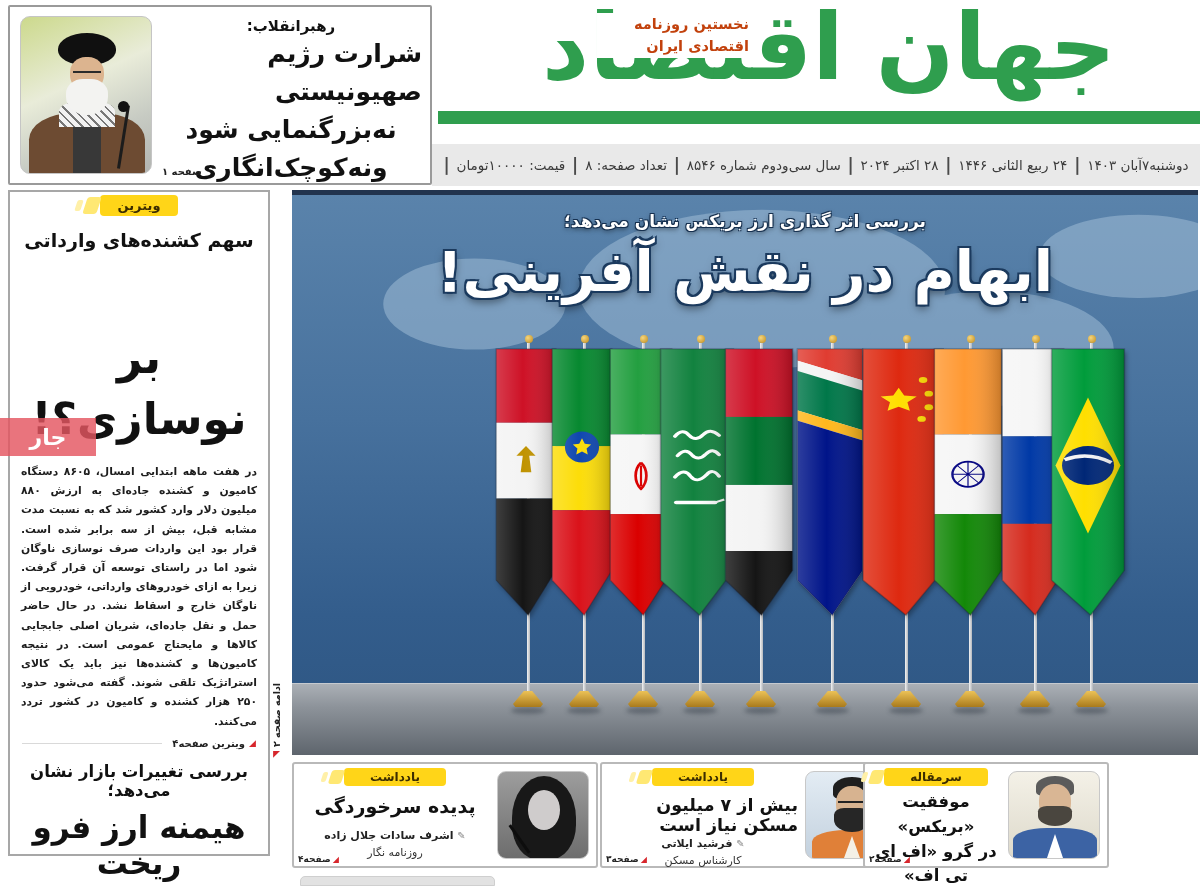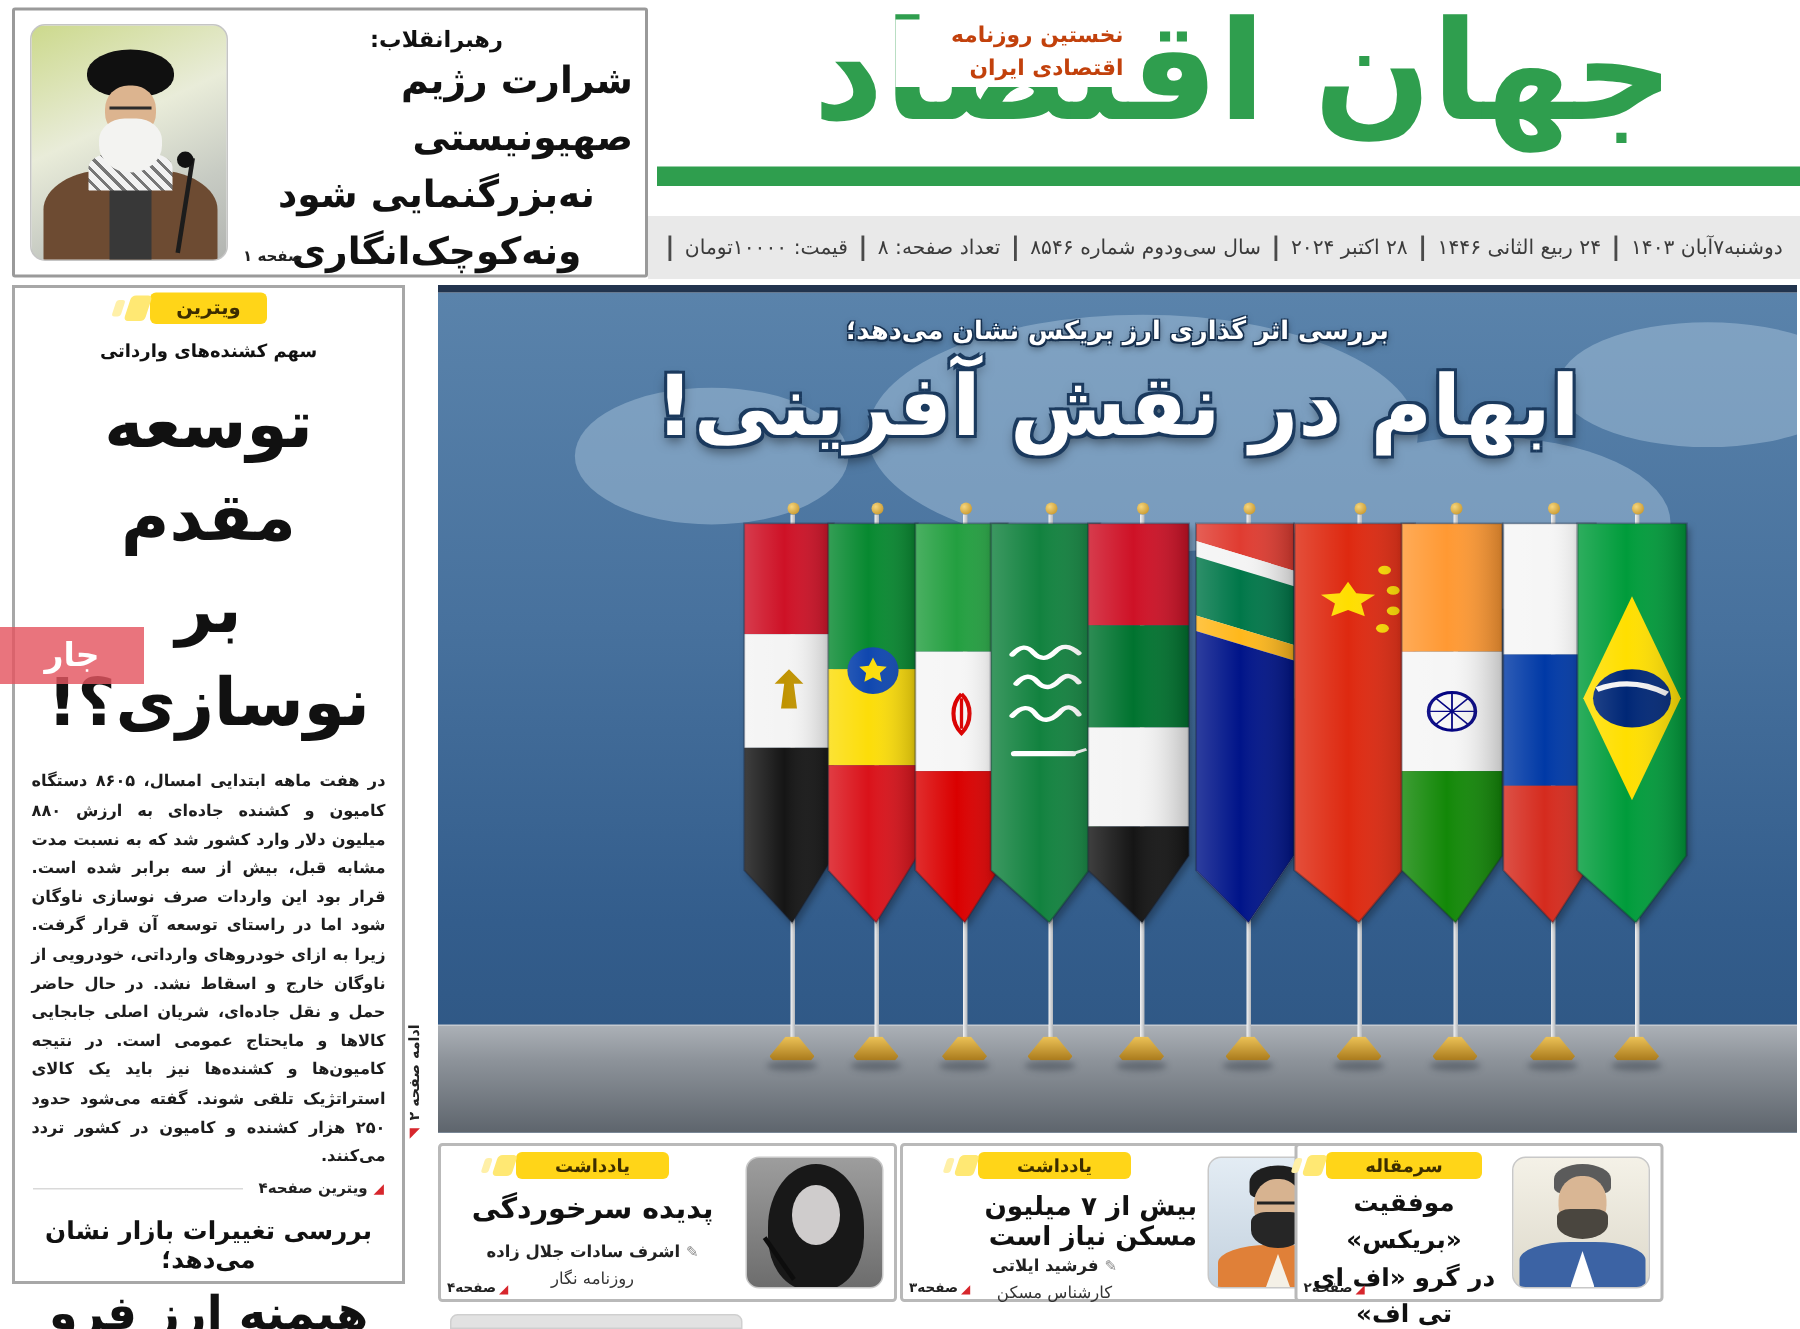--- a/index.html
+++ b/index.html
@@ -44,21 +44,21 @@
   
   .left-col { position:absolute; left:8px; top:190px; width:262px; height:666px;
     border:2px solid #a7a7a7; background:#fff; direction:rtl;
     display:flex; flex-direction:column; align-items:center; }
   .badge { position:relative; background:#ffd518; color:#3c2d00; font-weight:bold;
     border-radius:4px; padding:3px 18px; font-size:13px; margin-top:3px; }
   .badge::before { content:""; position:absolute; left:-15px; top:2px; bottom:2px; width:14px;
     background:#ffe873; transform:skewX(-18deg); border-radius:3px; }
   .badge::after { content:""; position:absolute; left:-24px; top:5px; bottom:5px; width:6px;
     background:#fff0a8; transform:skewX(-18deg); border-radius:2px; }
-  .kicker2l { font-size:12px; font-weight:900; line-height:1.75; text-align:center; margin-top:8px; }
+  .kicker2l { font-size:19px; font-weight:900; line-height:1.75; text-align:center; margin-top:8px; }
   .mega-head { font-size:44px; font-weight:900; line-height:1.4; text-align:center; margin-top:8px; letter-spacing:-1px; }
   .body-text { font-size:10.8px; line-height:1.78; text-align:justify; padding:0 11px;
     margin-top:12px; color:#1d1d1d;font-weight:bold; }
   .cont { display:flex; direction:rtl; align-items:center; width:100%; padding:0 12px;
     margin-top:7px; font-size:10px; font-weight:bold; color:#222; gap:4px; }
   .cont .tri { color:#d7262c; font-size:9px; }
   .cont .rule { flex:1; height:1px; background:#d9d9d9; margin-right:6px; }
   .kicker1l { font-size:16.5px; font-weight:900; margin-top:13px; text-align:center; }
   .mid-head { font-size:31px; font-weight:900; margin-top:9px; text-align:center; letter-spacing:-0.5px; }
   .watermark { position:absolute; left:0; top:418px; width:96px; height:38px; z-index:6;
@@ -194,21 +194,21 @@
     <span>قیمت: ۱۰۰۰۰تومان</span>
     <span class="date-sep">|</span>
   </div>
 
   <div class="left-col">
     <div class="badge"><span>ویترین</span></div>
     <div class="kicker2l">
       <span>سهم کشنده‌های وارداتی</span><br>
     </div>
     <div class="mega-head">
-      <span>توسعه مقدم</span><br><span>بر نوسازی؟!</span>
+      <br><span>بر نوسازی؟!</span>
     </div>
     <p class="body-text">در هفت ماهه ابتدایی امسال، ۸۶۰۵ دستگاه کامیون و کشنده جاده‌ای به ارزش ۸۸۰ میلیون دلار وارد کشور شد که به نسبت مدت مشابه قبل، بیش از سه برابر شده است. قرار بود این واردات صرف نوسازی ناوگان شود اما در راستای توسعه آن قرار گرفت. زیرا به ازای خودروهای وارداتی، خودرویی از ناوگان خارج و اسقاط نشد. در حال حاضر حمل و نقل جاده‌ای، شریان اصلی جابجایی کالاها و مایحتاج عمومی است. در نتیجه کامیون‌ها و کشنده‌ها نیز باید یک کالای استراتژیک تلقی شوند. گفته می‌شود حدود ۲۵۰ هزار کشنده و کامیون در کشور تردد می‌کنند.</p>
     <div class="cont">
       <span class="tri">◢</span>
       <span>ویترین صفحه۴</span>
         <span class="rule"></span>
     </div>
     <div class="kicker1l">بررسی تغییرات بازار نشان می‌دهد؛</div>
     <div class="mid-head">هیمنه ارز فرو ریخت</div>
 

